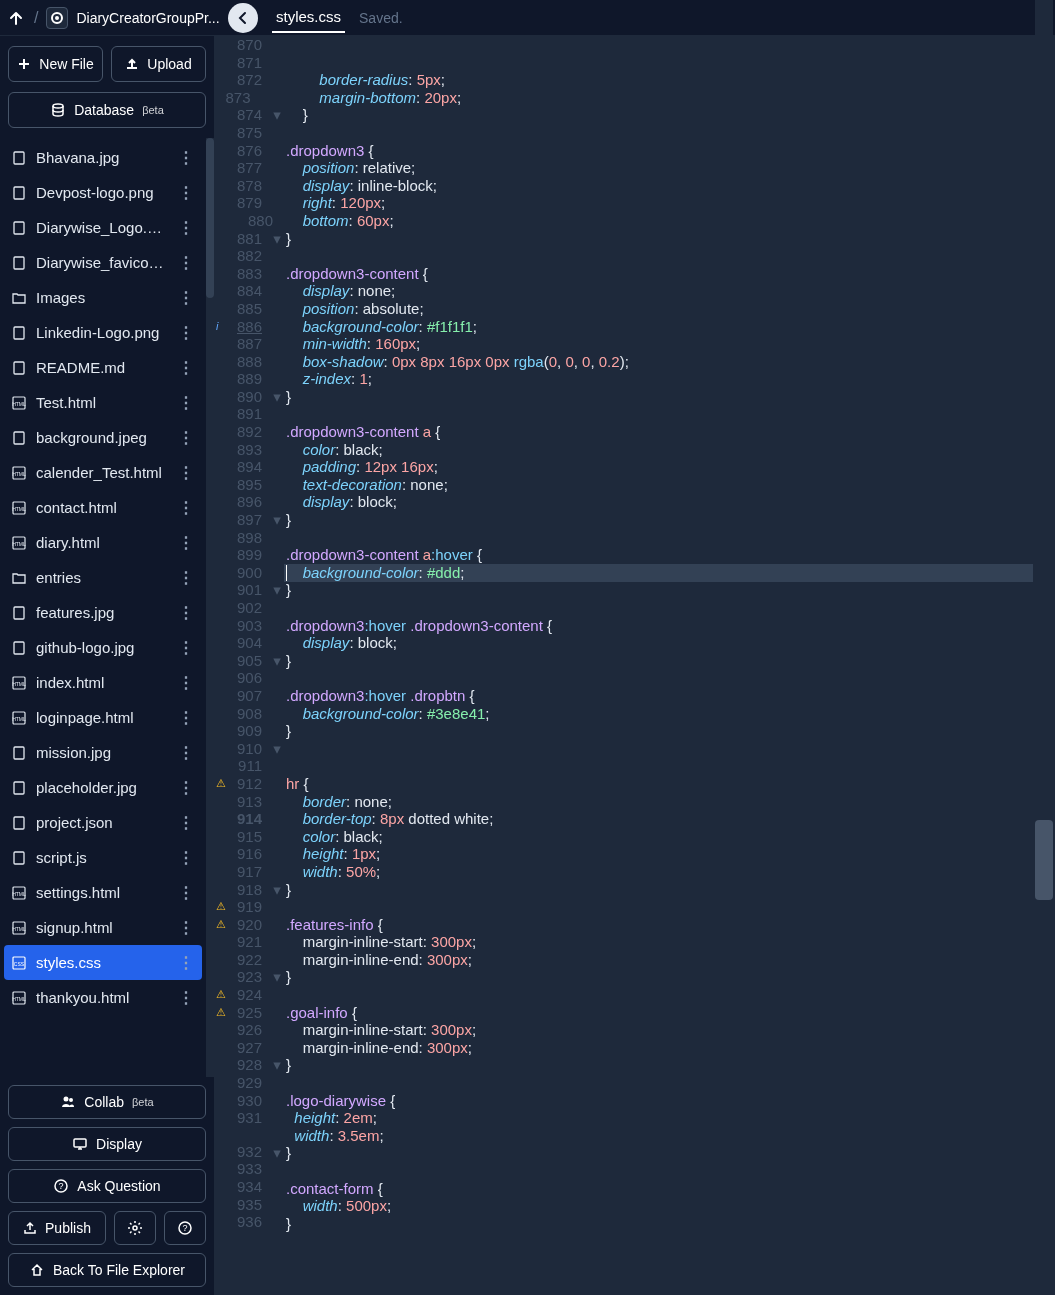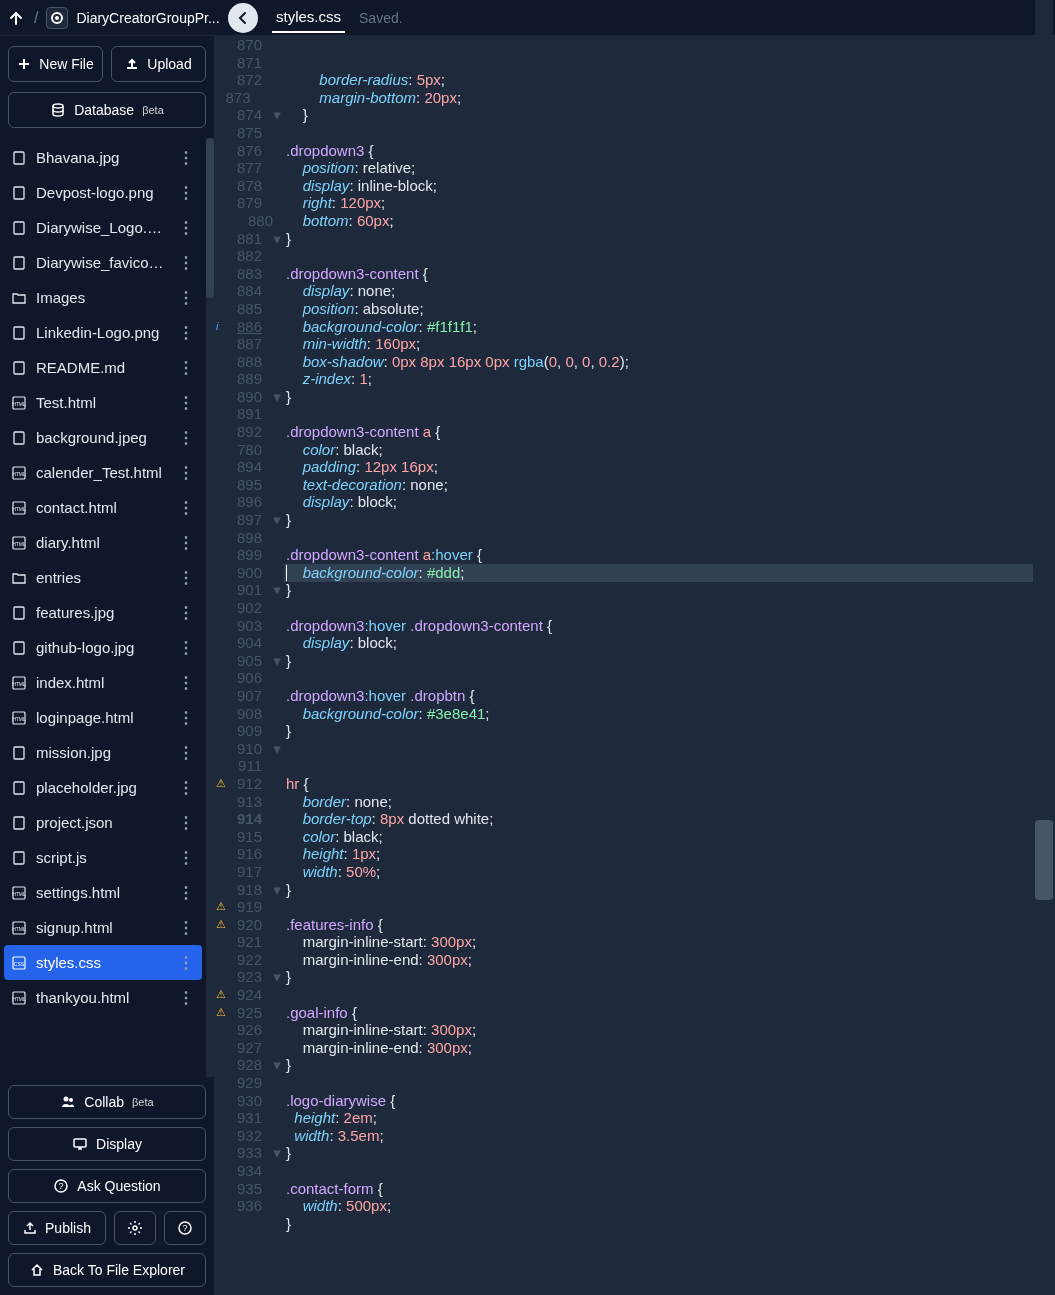--- a/index.html
+++ b/index.html
@@ -441,21 +441,21 @@
           <div style="height: 17.6px;">883</div>
           <div style="height: 17.6px;">884</div>
           <div style="height: 17.6px;">885</div>
           <div style="height: 17.6px; text-decoration: underline;">886</div>
           <div style="height: 17.6px;">887</div>
           <div style="height: 17.6px;">888</div>
           <div style="height: 17.6px;">889</div>
           <div style="height: 17.6px;">890</div>
           <div style="height: 17.6px;">891</div>
           <div style="height: 17.6px;">892</div>
-          <div style="height: 17.6px;">780</div>
+          <div style="height: 17.6px;">893</div>
           <div style="height: 17.6px;">894</div>
           <div style="height: 17.6px;">895</div>
           <div style="height: 17.6px;">896</div>
           <div style="height: 17.6px;">897</div>
           <div style="height: 17.6px;">898</div>
           <div style="height: 17.6px;">899</div>
           <div style="height: 17.6px;">900</div>
           <div style="height: 17.6px;">901</div>
           <div style="height: 17.6px;">902</div>
           <div style="height: 17.6px;">903</div>
@@ -480,21 +480,21 @@
           <div style="height: 17.6px;">922</div>
           <div style="height: 17.6px;">923</div>
           <div style="height: 17.6px;">924</div>
           <div style="height: 17.6px;">925</div>
           <div style="height: 17.6px;">926</div>
           <div style="height: 17.6px;">927</div>
           <div style="height: 17.6px;">928</div>
           <div style="height: 17.6px;">929</div>
           <div style="height: 17.6px;">930</div>
           <div style="height: 17.6px;">931</div>
-          <div style="height: 17.6px;">932</div>
+          <div style="height: 17.6px; margin-top: 16px;">932</div>
           <div style="height: 17.6px;">933</div>
           <div style="height: 17.6px;">934</div>
           <div style="height: 17.6px;">935</div>
           <div style="height: 17.6px;">936</div>
         </div>
       <div class="fold-col" id="fold-col">
           <div style="height:17.6px"></div>
           <div style="height:17.6px"></div>
           <div style="height:17.6px"></div>
           <div style="height:17.6px"></div>

